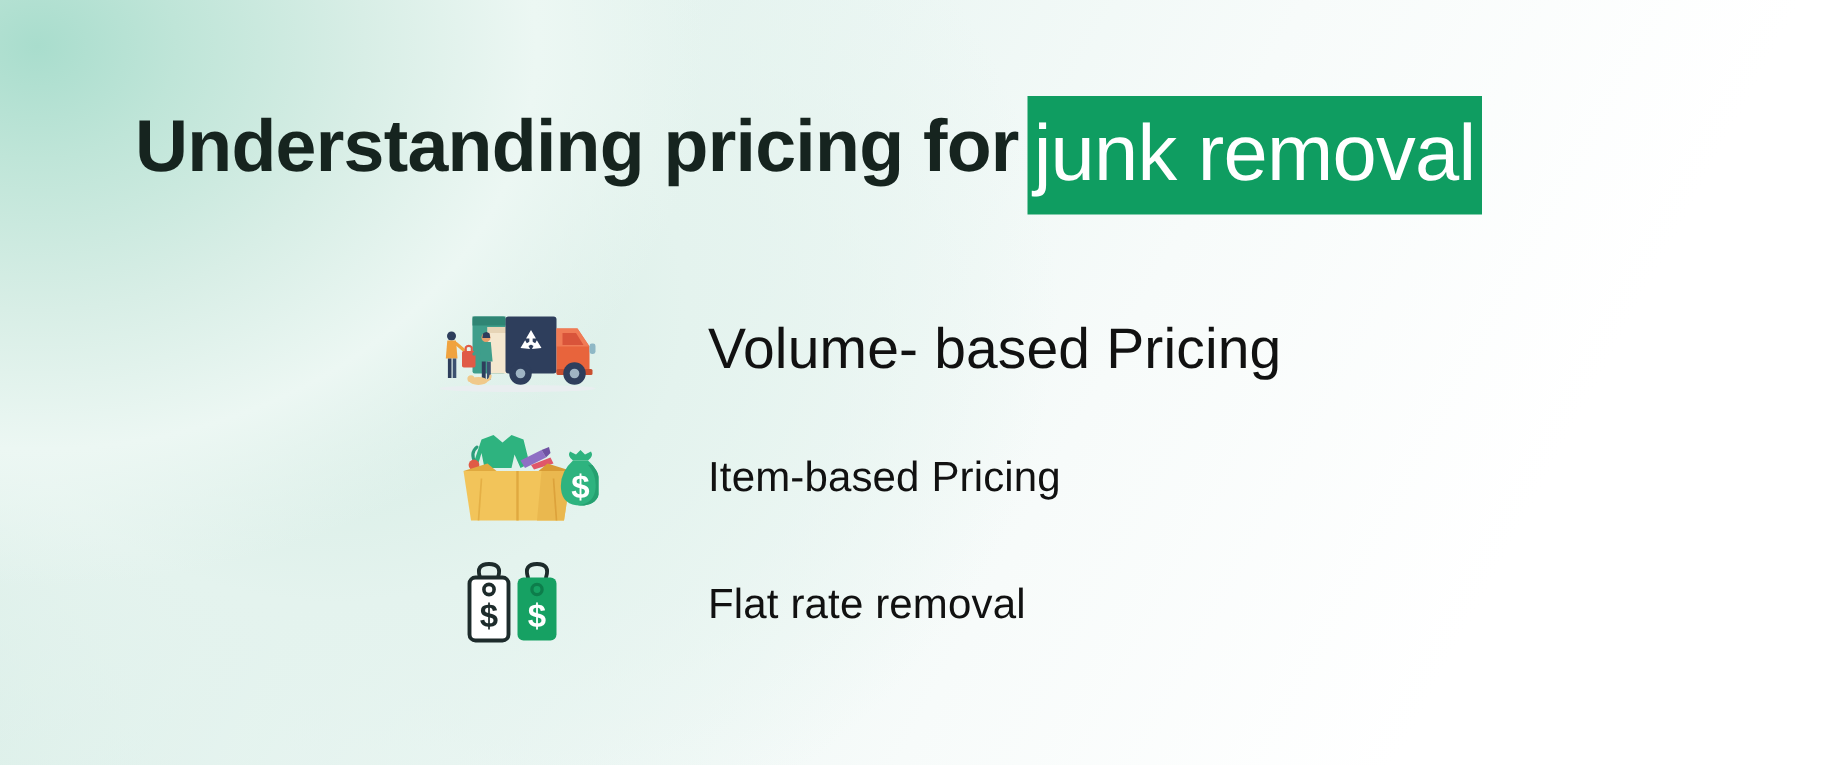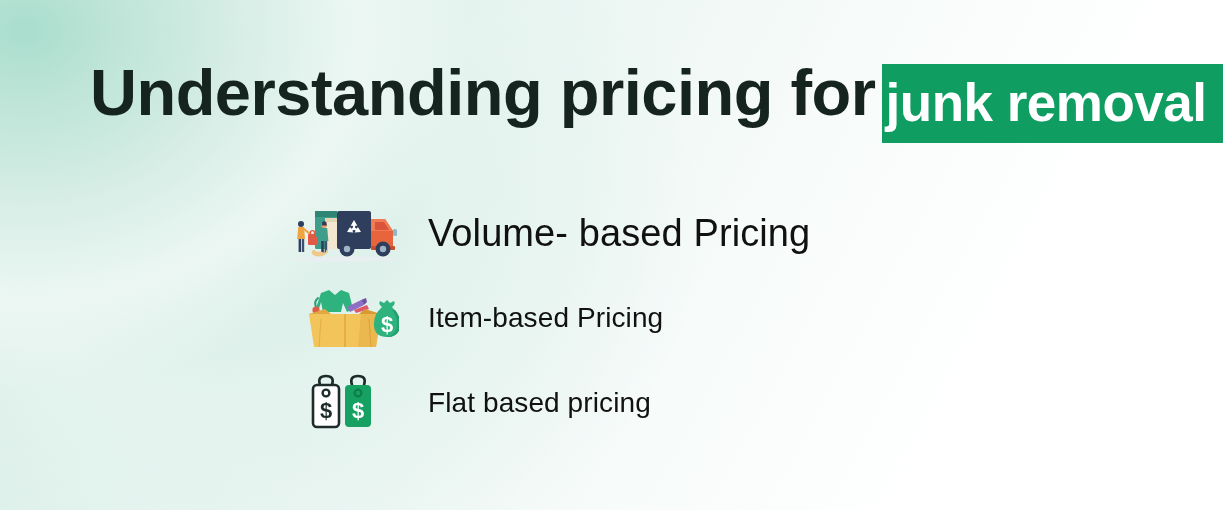--- a/index.html
+++ b/index.html
@@ -29,52 +29,53 @@
   
   .title-row {
     position: absolute;
     left: 90px;
     top: 58px;
     display: flex;
     align-items: baseline;
     white-space: nowrap;
   }
   .title-plain {
-    font-size: 65px;
+    font-size: 49px;
     font-weight: 700;
     letter-spacing: -0.5px;
     color: #16241f;
     line-height: 1;
   }
   .title-highlight {
     display: inline-block;
     font-size: 53px;
-    font-weight: 700;
+    font-weight: 400;
     letter-spacing: -0.5px;
     color: #ffffff;
     background: #0f9d61;
     line-height: 1;
-    padding: 12px 16px 14px 4px;
+    padding: 12px 4px 14px 4px;
     margin-left: 6px;
     position: relative;
     top: 6px;
   }
 
   
   .list {
     position: absolute;
     left: 286px;
     top: 190px;
     display: flex;
     flex-direction: column;
   }
   .list-item {
     display: flex;
     align-items: center;
     height: 85px;
+    gap: 44px;
   }
   .item-icon {
     width: 118px;
     height: 66px;
     flex: 0 0 118px;
     display: flex;
     align-items: center;
     justify-content: center;
   }
   .item-icon svg { display: block; }
@@ -202,17 +203,17 @@
           <rect x="13" y="14" width="26" height="42" rx="4" fill="#ffffff" stroke="#1d2b2b" stroke-width="2.6"></rect>
           <circle cx="26" cy="22" r="3.4" fill="#ffffff" stroke="#1d2b2b" stroke-width="2.4"></circle>
           <text x="26" y="47" font-family="'Liberation Sans', sans-serif" font-size="22" font-weight="700" fill="#1d2b2b" text-anchor="middle">$</text>
 
           <path d="M52,14 q-3,-9 6,-9 q9,0 6,9" stroke="#1d2b2b" stroke-width="2.6" fill="none" stroke-linecap="round"></path>
           <rect x="45" y="14" width="26" height="42" rx="4" fill="#16a163"></rect>
           <circle cx="58" cy="22" r="3.4" fill="#16a163" stroke="#0d7d4b" stroke-width="2.2"></circle>
           <text x="58" y="47" font-family="'Liberation Sans', sans-serif" font-size="22" font-weight="700" fill="#ffffff" text-anchor="middle">$</text>
         </svg>
       </span>
-      <span class="item-label">Flat based pricing</span>
+      <span class="item-label">Flat rate removal</span>
     </div>
 
   </div>
 </div>
 
 </body></html>

